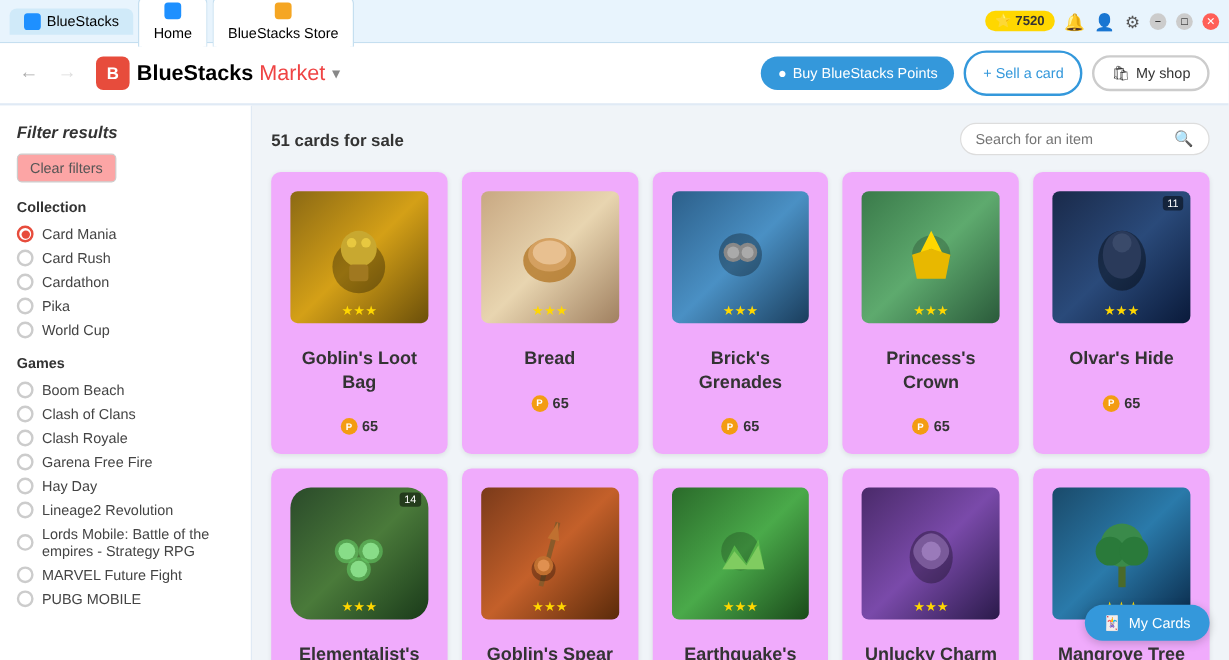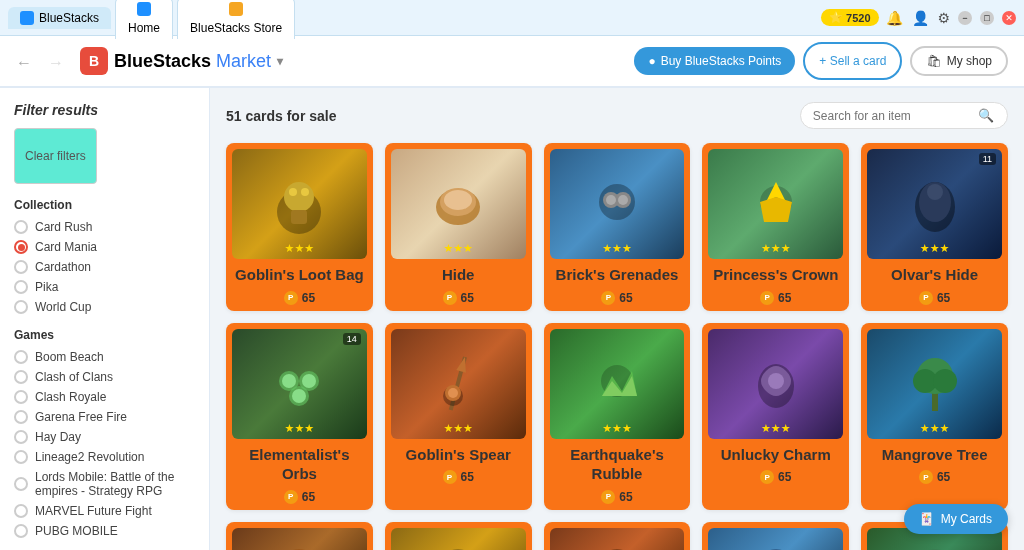--- a/index.html
+++ b/index.html
@@ -18,65 +18,65 @@
     .win-btn { width: 14px; height: 14px; border-radius: 50%; border: none; cursor: pointer; font-size: 9px; display: flex; align-items: center; justify-content: center; }
     .win-btn.minimize { background: #ccc; }
     .win-btn.maximize { background: #ccc; }
     .win-btn.close { background: #ff5f57; color: white; }
     .notif-icon, .profile-icon, .settings-icon { font-size: 14px; color: #555; cursor: pointer; }
 
     
     .nav-bar { background: #fff; display: flex; align-items: center; height: 52px; padding: 0 16px; border-bottom: 2px solid #e0eaf5; gap: 12px; }
     .nav-logo { display: flex; align-items: center; gap: 6px; font-size: 18px; font-weight: bold; }
     .nav-logo .bs-icon { width: 28px; height: 28px; background: #e74c3c; border-radius: 6px; display: flex; align-items: center; justify-content: center; color: white; font-size: 14px; font-weight: bold; }
-    .nav-logo .market-text { color: #3b82f6; font-weight: normal; text-align: right; }
+    .nav-logo .market-text { color: #ef4444; font-weight: normal; text-align: right; }
     .nav-chevron { color: #888; font-size: 12px; }
     .nav-back { color: #aaa; font-size: 16px; cursor: pointer; margin-right: 4px; }
     .nav-right { margin-left: auto; display: flex; gap: 8px; align-items: center; }
     .btn-buy-points { background: #3498db; color: white; border: none; border-radius: 20px; padding: 7px 14px; font-size: 12px; cursor: pointer; display: flex; align-items: center; gap: 5px; }
     .btn-sell-card { background: white; color: #3498db; border: 2px solid #3498db; border-radius: 20px; padding: 10px 14px; font-size: 12px; cursor: pointer; display: flex; align-items: center; gap: 5px; }
     .btn-my-shop { background: white; color: #333; border: 2px solid #ccc; border-radius: 20px; padding: 6px 14px; font-size: 12px; cursor: pointer; display: flex; align-items: center; gap: 5px; }
 
     
     .main { display: flex; height: calc(550px - 36px - 52px); }
 
     
     .sidebar { width: 210px; min-width: 210px; background: #fff; border-right: 1px solid #e0eaf5; padding: 14px; overflow-y: auto; }
     .sidebar h2 { font-size: 14px; font-weight: 600; color: #333; margin-bottom: 10px; font-style: italic; }
-    .clear-filters-btn { border: 1px solid #ccc; background: #5eead4; border-radius: 4px; padding: 20px 10px; font-size: 12px; color: #555; cursor: pointer; margin-bottom: 14px; }
+    .clear-filters-btn { border: 1px solid #ccc; background: #fca5a5; border-radius: 4px; padding: 4px 10px; font-size: 12px; color: #555; cursor: pointer; margin-bottom: 14px; }
     .filter-section { margin-bottom: 14px; }
     .filter-section h3 { font-size: 12px; font-weight: 700; color: #333; margin-bottom: 8px; text-transform: none; }
     .filter-option { display: flex; align-items: center; gap: 7px; margin-bottom: 6px; cursor: pointer; font-size: 12px; color: #444; }
     .radio-circle { width: 14px; height: 14px; border-radius: 50%; border: 2px solid #ccc; display: flex; align-items: center; justify-content: center; flex-shrink: 0; }
     .radio-circle.selected { border-color: #e74c3c; }
     .radio-circle.selected::after { content: ''; width: 7px; height: 7px; border-radius: 50%; background: #e74c3c; }
 
     
     .content { flex: 1; overflow-y: auto; padding: 14px 16px; background: #f0f4f8; }
     .content-header { display: flex; align-items: center; justify-content: space-between; margin-bottom: 14px; }
     .content-header h2 { font-size: 14px; font-weight: 600; color: #333; }
     .search-box { display: flex; align-items: center; background: white; border: 1px solid #ddd; border-radius: 20px; padding: 5px 12px; gap: 6px; }
     .search-box input { border: none; outline: none; font-size: 12px; color: #555; width: 160px; background: transparent; }
     .search-icon-svg { color: #aaa; font-size: 13px; }
 
     
     .card-grid { display: grid; grid-template-columns: repeat(5, 1fr); gap: 12px; }
-    .card-item { background: #f97316; border-radius: 8px; padding: 6px; display: flex; flex-direction: column; align-items: center; gap: 6px; box-shadow: 0 1px 4px rgba(0,0,0,0.08); cursor: pointer; }
+    .card-item { background: #f0abfc; border-radius: 8px; padding: 16px; display: flex; flex-direction: column; align-items: center; gap: 20px; box-shadow: 0 1px 4px rgba(0,0,0,0.08); cursor: pointer; }
     .card-img { width: 100%; height: 110px; border-radius: 6px; display: flex; align-items: center; justify-content: center; overflow: hidden; position: relative; }
     .card-name { font-size: 15px; font-weight: 600; color: #333; text-align: center; line-height: 1.3; }
     .card-price { display: flex; align-items: center; gap: 4px; font-size: 12px; font-weight: 700; color: #333; }
     .price-coin { width: 14px; height: 14px; border-radius: 50%; background: #f39c12; display: flex; align-items: center; justify-content: center; font-size: 8px; color: white; font-weight: bold; }
 
     
     .card-bg-1 { background: linear-gradient(135deg, #8b6914 0%, #d4a017 50%, #6b4f0a 100%); }
     .card-bg-2 { background: linear-gradient(135deg, #c8a882 0%, #e8d5b0 50%, #a08060 100%); }
     .card-bg-3 { background: linear-gradient(135deg, #2c5f8a 0%, #4a90c4 50%, #1a3d5c 100%); }
     .card-bg-4 { background: linear-gradient(135deg, #3a7a4a 0%, #5eaa6e 50%, #2a5a3a 100%); }
     .card-bg-5 { background: linear-gradient(135deg, #1a2a4a 0%, #2a4a7a 50%, #0a1a3a 100%); }
-    .card-bg-6 { background: linear-gradient(135deg, #2a4a2a 0%, #4a7a3a 50%, #1a3a1a 100%); }
+    .card-bg-6 { background: linear-gradient(135deg, #2a4a2a 0%, #4a7a3a 50%, #1a3a1a 100%); border-radius: 17px; }
     .card-bg-7 { background: linear-gradient(135deg, #7a3a1a 0%, #c4602a 50%, #5a2a0a 100%); }
     .card-bg-8 { background: linear-gradient(135deg, #2a6a2a 0%, #4aaa4a 50%, #1a4a1a 100%); }
     .card-bg-9 { background: linear-gradient(135deg, #4a2a6a 0%, #7a4aaa 50%, #2a1a4a 100%); }
     .card-bg-10 { background: linear-gradient(135deg, #1a4a6a 0%, #2a7aaa 50%, #0a2a4a 100%); }
     .card-bg-11 { background: linear-gradient(135deg, #2a5a2a 0%, #3a8a5a 50%, #1a3a1a 100%); }
     .card-bg-partial { background: linear-gradient(135deg, #6a3a1a 0%, #aa6a2a 50%, #4a2a0a 100%); }
 
     .card-star { position: absolute; bottom: 4px; left: 50%; transform: translateX(-50%); color: #ffd700; font-size: 11px; }
     .card-num { position: absolute; top: 4px; right: 6px; background: rgba(0,0,0,0.5); color: white; font-size: 9px; padding: 1px 4px; border-radius: 3px; }
 
@@ -137,26 +137,26 @@
 
 <div class="main">
 
   <div class="sidebar">
     <h2>Filter results</h2>
     <button class="clear-filters-btn">Clear filters</button>
 
     <div class="filter-section">
       <h3>Collection</h3>
       <div class="filter-option">
-        <div class="radio-circle"></div>
-        <span>Card Rush</span>
-      </div>
-      <div class="filter-option">
         <div class="radio-circle selected"></div>
         <span>Card Mania</span>
+      </div>
+      <div class="filter-option">
+        <div class="radio-circle"></div>
+        <span>Card Rush</span>
       </div>
       <div class="filter-option">
         <div class="radio-circle"></div>
         <span>Cardathon</span>
       </div>
       <div class="filter-option">
         <div class="radio-circle"></div>
         <span>Pika</span>
       </div>
       <div class="filter-option">
@@ -237,21 +237,21 @@
 
       <div class="card-item">
         <div class="card-img card-bg-2">
           <svg width="60" height="65" viewBox="0 0 60 65">
               <ellipse cx="30" cy="35" rx="22" ry="18" fill="rgba(180,120,40,0.8)"></ellipse>
               <ellipse cx="30" cy="30" rx="18" ry="14" fill="#d4a060"></ellipse>
               <ellipse cx="30" cy="28" rx="14" ry="10" fill="#e8c090"></ellipse>
             </svg>
           <span class="card-star">★★★</span>
         </div>
-        <span class="card-name">Hide</span>
+        <span class="card-name">Bread</span>
         <div class="card-price">
           <div class="price-coin">P</div>
           <span>65</span>
         </div>
       </div>
 
       <div class="card-item">
         <div class="card-img card-bg-3">
           <svg width="60" height="65" viewBox="0 0 60 65">
               <circle cx="30" cy="30" r="18" fill="rgba(0,0,0,0.3)"></circle>

